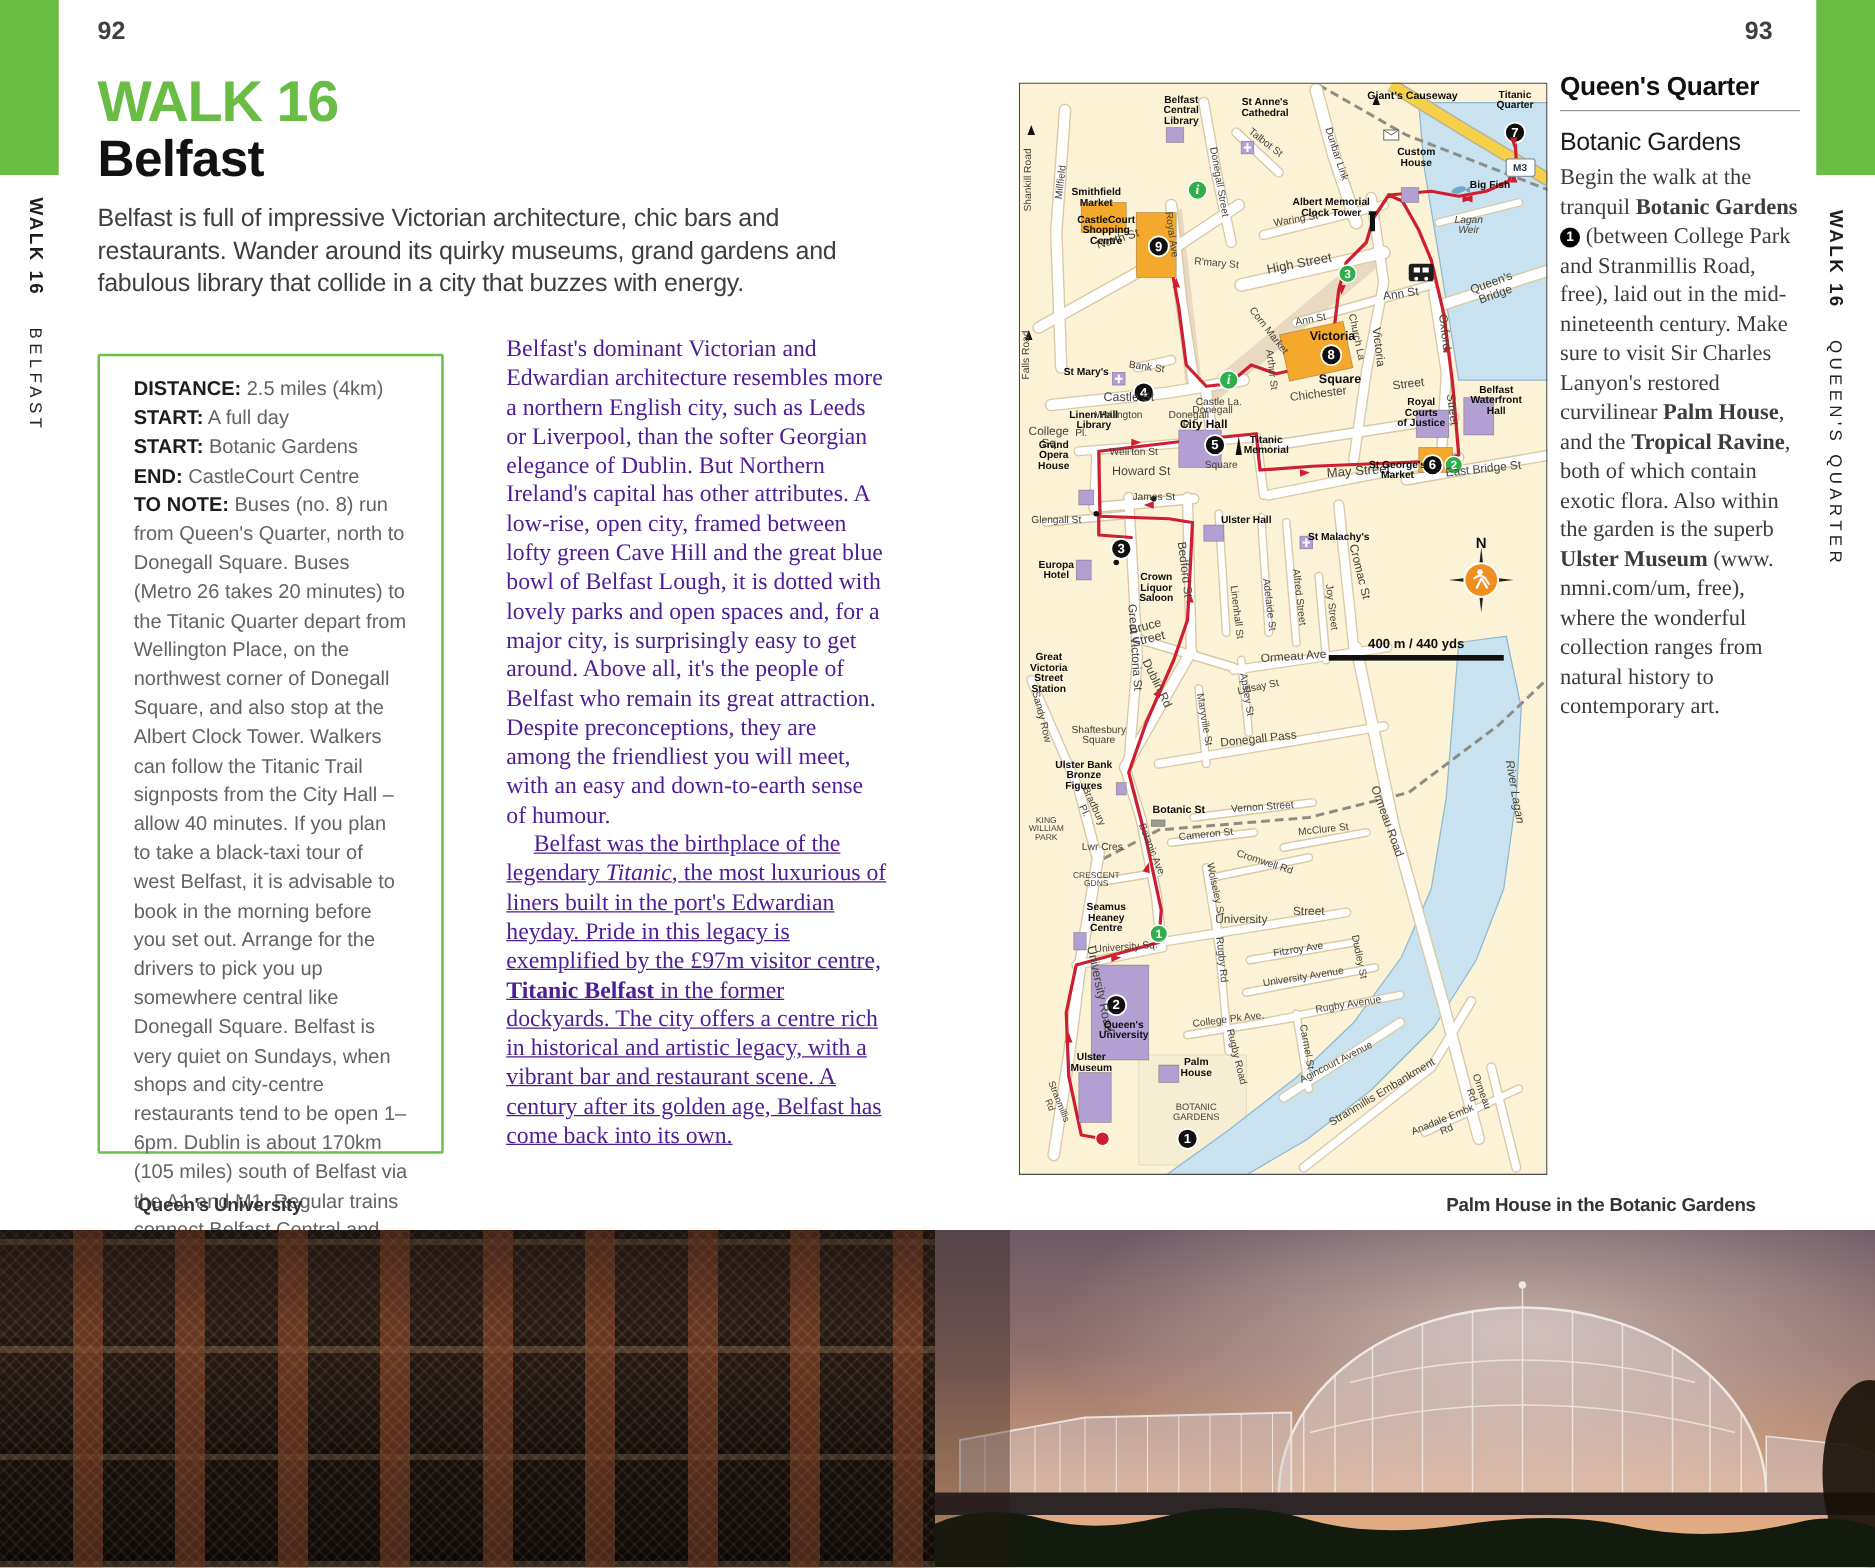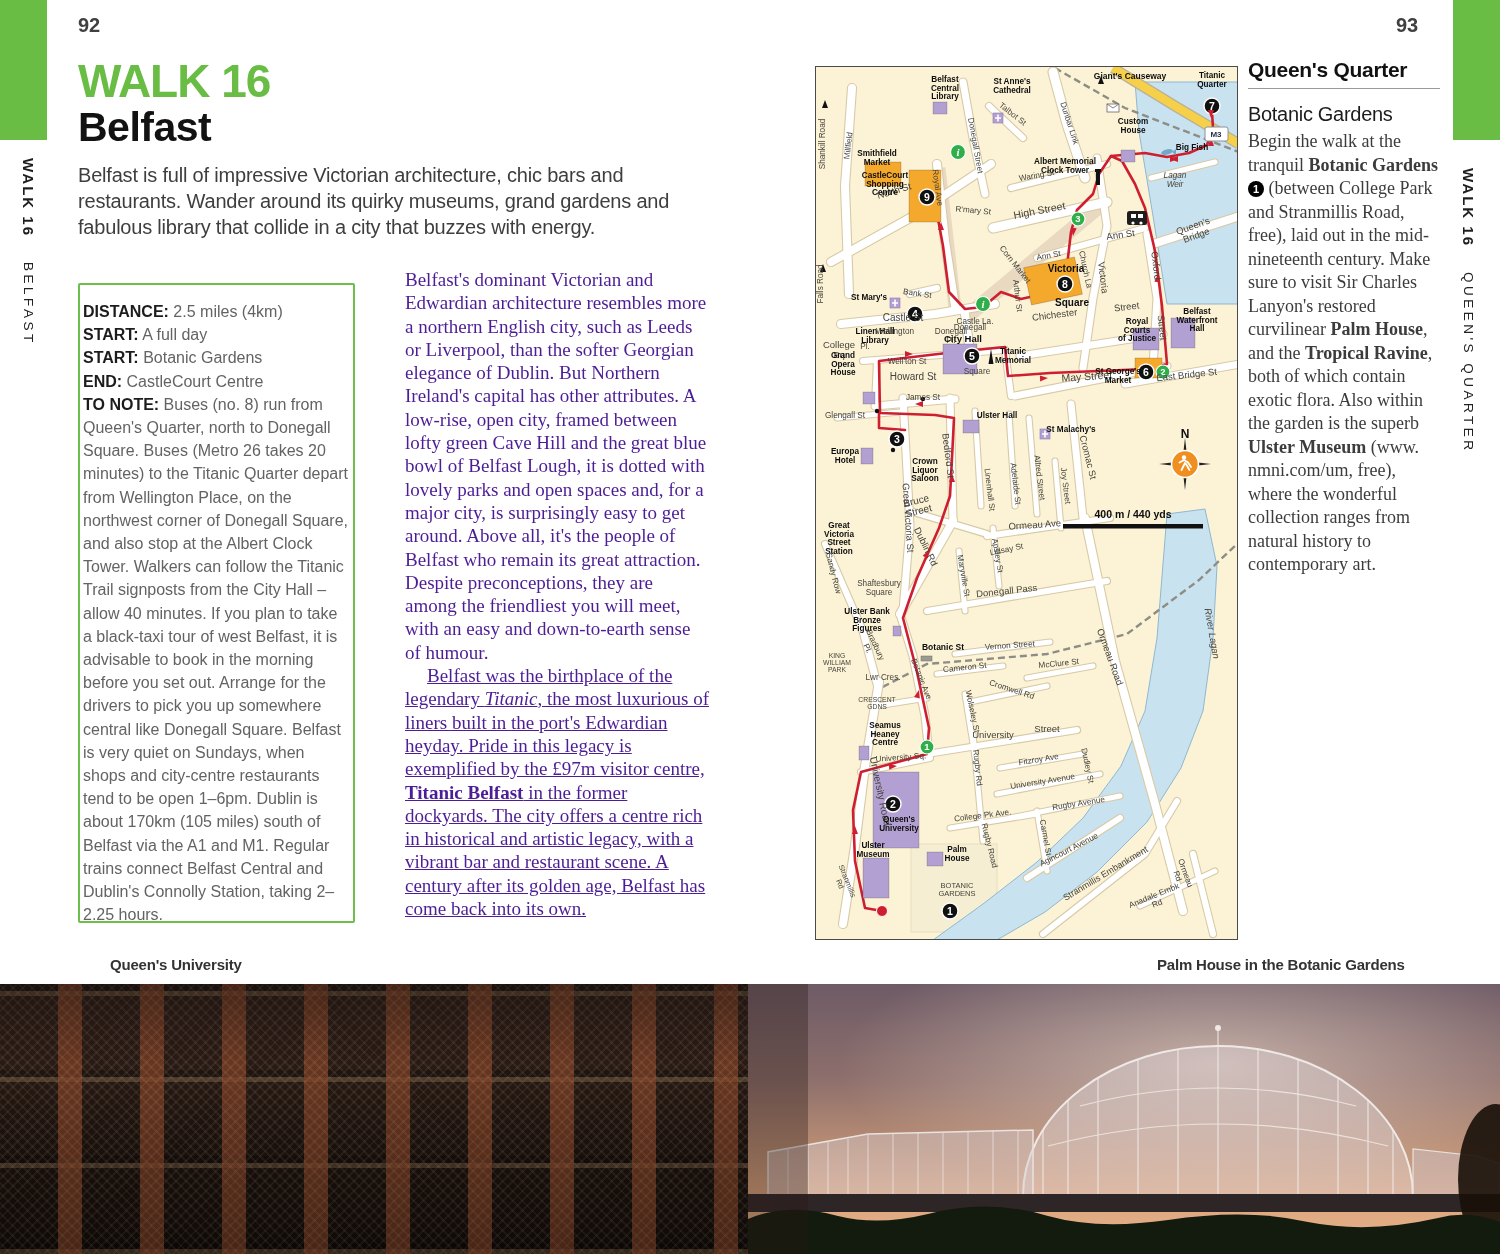--- a/index.html
+++ b/index.html
@@ -21,21 +21,21 @@
   .vl2{left:21px;top:262px;}
   .vr1{left:1460px;top:168px;}
   .vr2{left:1461px;top:272px;}
   
   .header{position:absolute;left:78px;top:58px;width:620px;}
   .walk-label{font-size:46px;line-height:1;font-weight:700;color:#69bd45;letter-spacing:-1px;margin:0;}
   .city-title{font-size:41px;line-height:1.05;font-weight:700;color:#121212;letter-spacing:-0.5px;margin:2px 0 0 0;}
   .intro{font-size:20px;line-height:26px;color:#3e3e3e;margin:13px 0 0 0;width:596px;letter-spacing:-0.2px;}
   
   .infobox{position:absolute;left:78px;top:283px;width:277px;height:640px;box-sizing:border-box;
-           border:2px solid #6cbf4d;border-radius:2px;padding:15px 3px;background:#fff;}
+           border:2px solid #6cbf4d;border-radius:2px;padding:15px 27px;background:#fff;}
   .ib-row{font-size:16px;line-height:23.2px;color:#636363;}
   .ib-row b{color:#1c1c1c;}
   
   .article{position:absolute;left:390px;top:268px;width:304px;
            font-family:"Liberation Serif","DejaVu Serif",serif;font-size:19px;line-height:23.3px;color:#4c1d95;margin-left:15px;}
   .article p{margin:0;}
   .article p.indent{text-indent:22px;text-decoration:underline;}
   .bd{font-weight:700;}
   .it{font-style:italic;}
   

